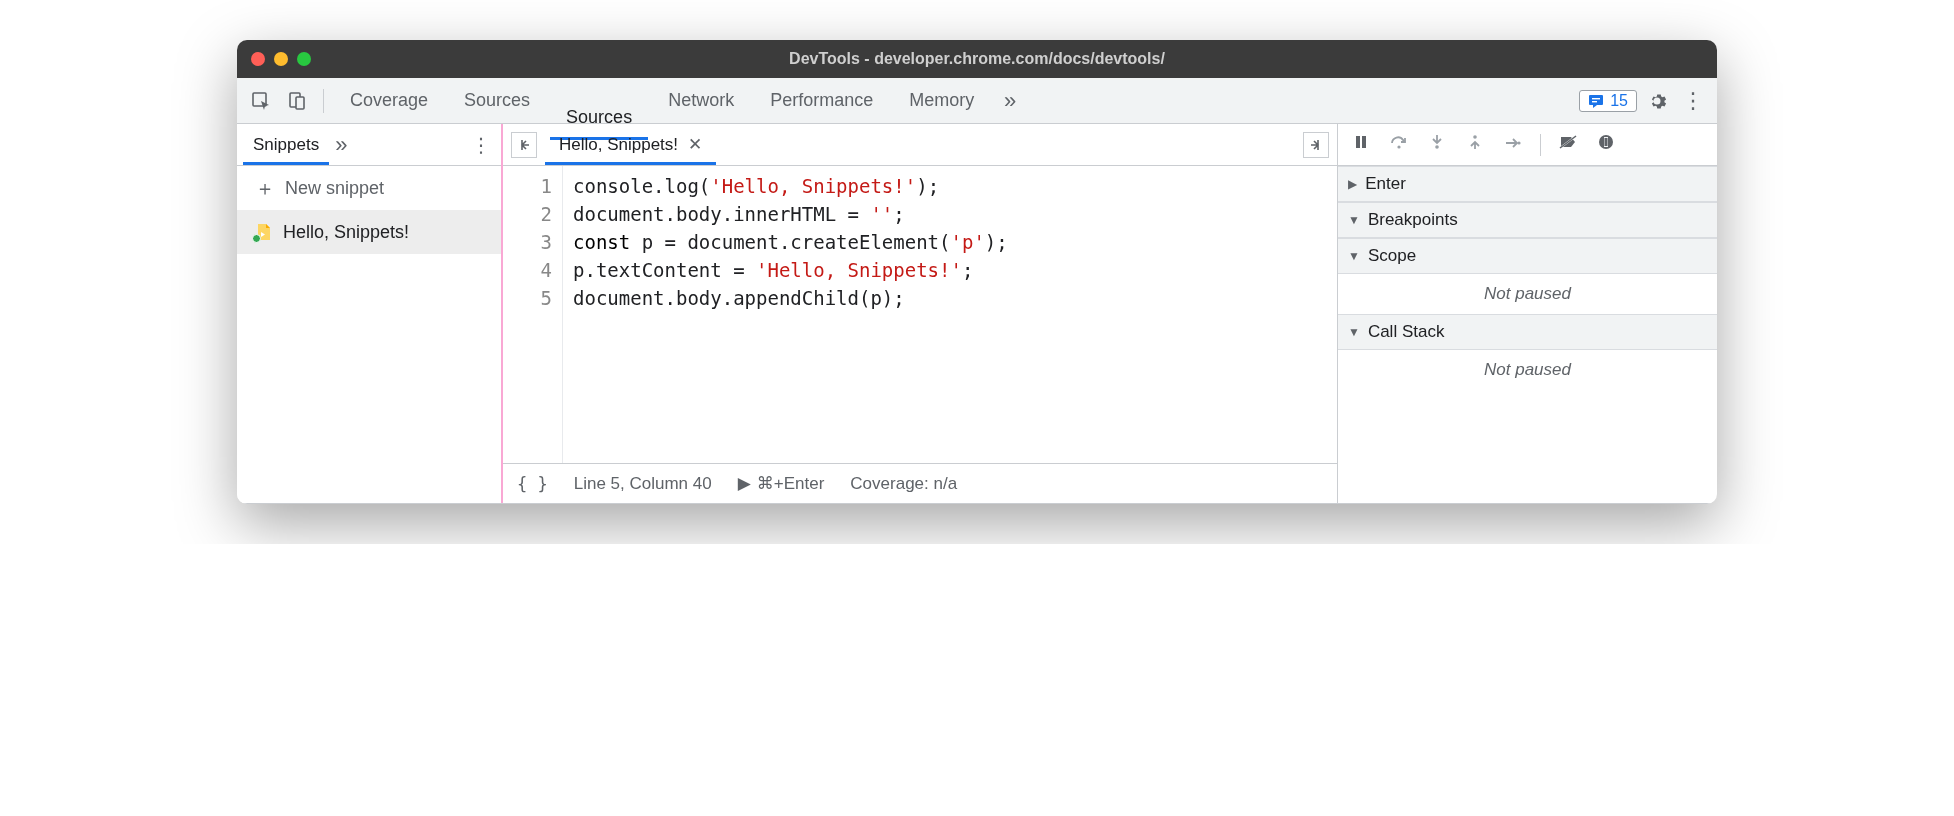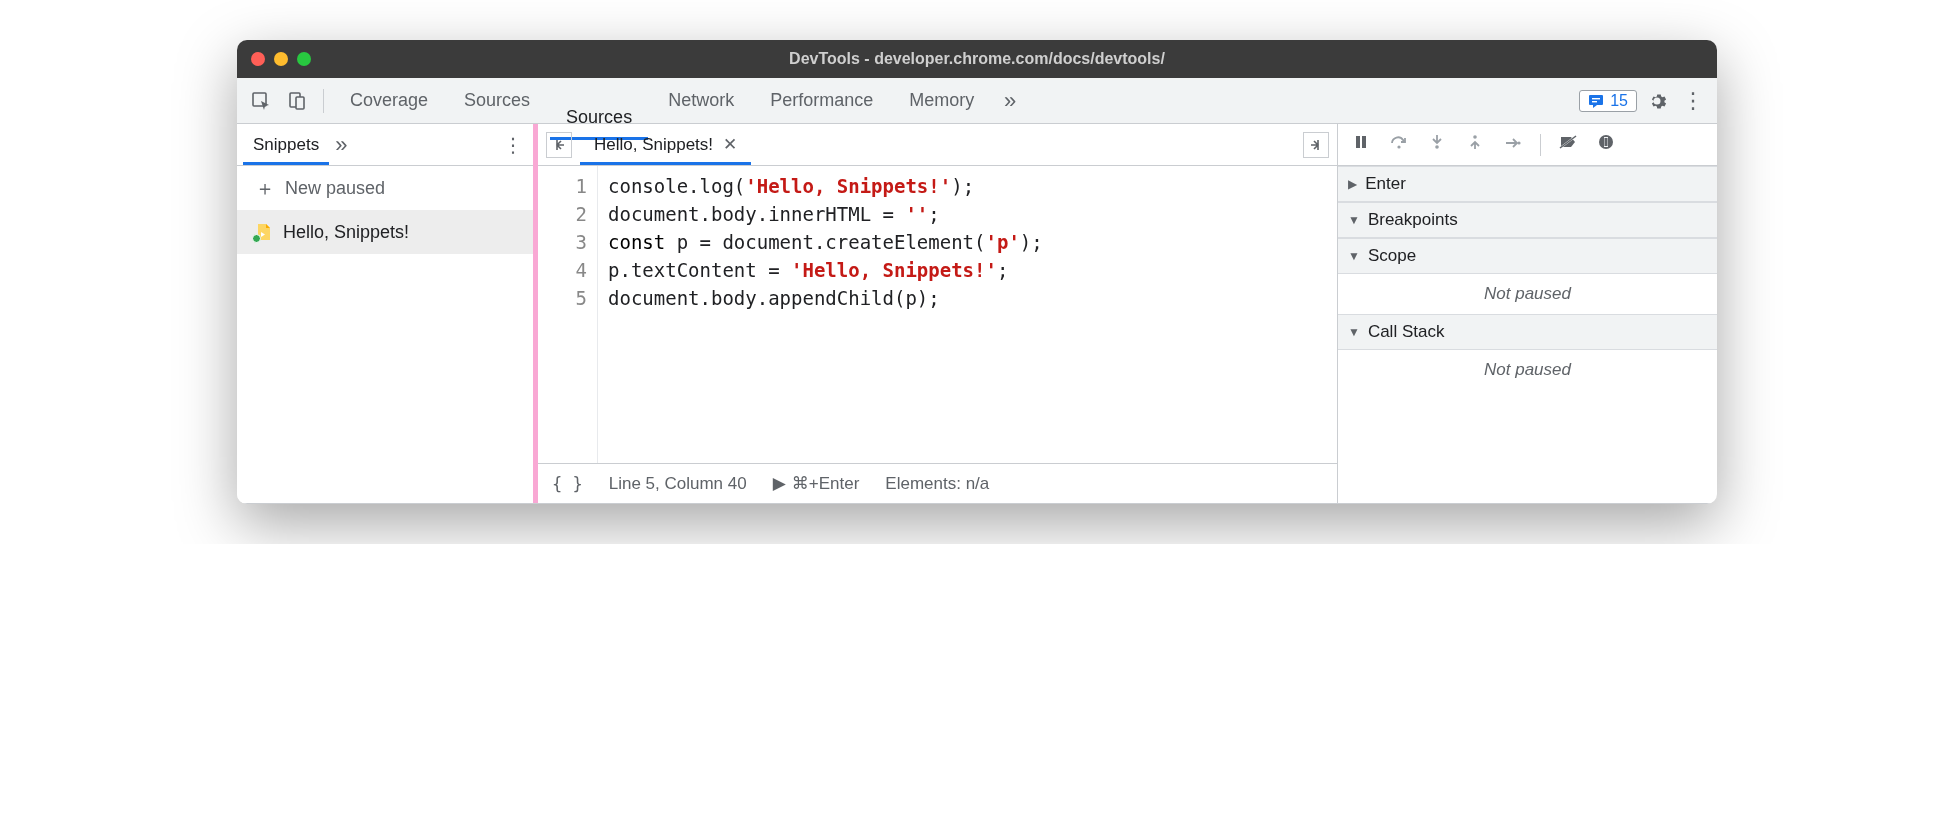--- a/index.html
+++ b/index.html
@@ -65,21 +65,21 @@
     border:1px solid #9aa0a6; border-radius:3px;
     padding: 1px 8px; color:#1a73e8; background:#fff;
     font-size:16px;
   }
   .main {
     display:flex; height: 380px;
     border-bottom:1px solid #cacdd1;
   }
   
   .sidebar {
-    width: 301px; border-right:5px solid #f9a8d4;
+    width: 266px; border-right:2px solid #f9a8d4;
     display:flex; flex-direction:column;
     background:#fff;
   }
   .sidebar-header {
     height:42px; display:flex; align-items:center;
     border-bottom:1px solid #cacdd1;
     font-size:17px; color:#333;
     padding: 0 6px;
   }
   .sidebar-header .sh-tab {
@@ -126,21 +126,21 @@
   .editor-body {
     flex:1; display:flex; font-family: Menlo, Consolas, monospace;
     font-size:19px; line-height:28px; overflow:auto;
   }
   .gutter {
     width:60px; text-align:right; color:#888; padding:6px 10px 6px 0;
     border-right:1px solid #e8eaed; user-select:none;
     background:#fff;
   }
   .code { padding:6px 10px; white-space:pre; color:#202124; }
-  .str { color:#c41a16;font-weight:bold; }
+  .str { color:#c41a16; }
   .kw { color:#000000; }
   .editor-status {
     height:40px; border-top:1px solid #cacdd1;
     display:flex; align-items:center; gap:26px;
     padding:0 14px; font-size:17px; color:#5f6368;
   }
   .editor-status .braces { font-family: Menlo, monospace; }
   .editor-status .run { display:flex; align-items:center; gap:6px; }
   
   .debugger {
@@ -239,21 +239,21 @@
       <div class="sidebar-header">
         <div class="sh-tab">
           <span>Snippets</span>
         </div>
         <div class="sh-more">»</div>
         <div class="sh-spacer"></div>
         <div class="sh-kebab">⋮</div>
       </div>
       <div class="sidebar-item new">
         <span style="font-size:20px;">＋</span>
-        <span>New paused</span>
+        <span>New snippet</span>
       </div>
       <div class="sidebar-item selected">
         <span class="snip-icon">
           <svg viewBox="0 0 18 18">
               <path d="M3 1h8l4 4v12H3z" fill="#fdd663"></path>
               <path d="M11 1v4h4" fill="#f9ab00"></path>
               <path d="M6 9l4 2.5L6 14z" fill="#fff"></path>
             </svg>
           <span class="snip-dot"></span>
         </span>
@@ -289,21 +289,21 @@
           </div>
         <div class="code" id="code"><div><span>console.log(</span><span class="str">'Hello, Snippets!'</span><span>);</span></div><div><span>document.body.innerHTML = </span><span class="str">''</span><span>;</span></div><div><span class="kw">const</span><span> p = document.createElement(</span><span class="str">'p'</span><span>);</span></div><div><span>p.textContent = </span><span class="str">'Hello, Snippets!'</span><span>;</span></div><div><span>document.body.appendChild(p);</span></div></div>
       </div>
       <div class="editor-status">
         <span class="braces">{ }</span>
         <span>Line 5, Column 40</span>
         <span class="run">
           <span>▶</span>
           <span>⌘+Enter</span>
         </span>
-        <span>Elements: n/a</span>
+        <span>Coverage: n/a</span>
       </div>
     </div>
 
     <div class="debugger">
       <div class="dbg-toolbar">
         <span class="ico active"><svg width="16" height="16" viewBox="0 0 16 16" fill="#5f6368">
               <rect x="3" y="2" width="4" height="12"></rect>
               <rect x="9" y="2" width="4" height="12"></rect>
             </svg></span>
         <span class="ico"><svg width="18" height="16" viewBox="0 0 18 16" fill="none" stroke="#9aa0a6" stroke-width="1.8">

